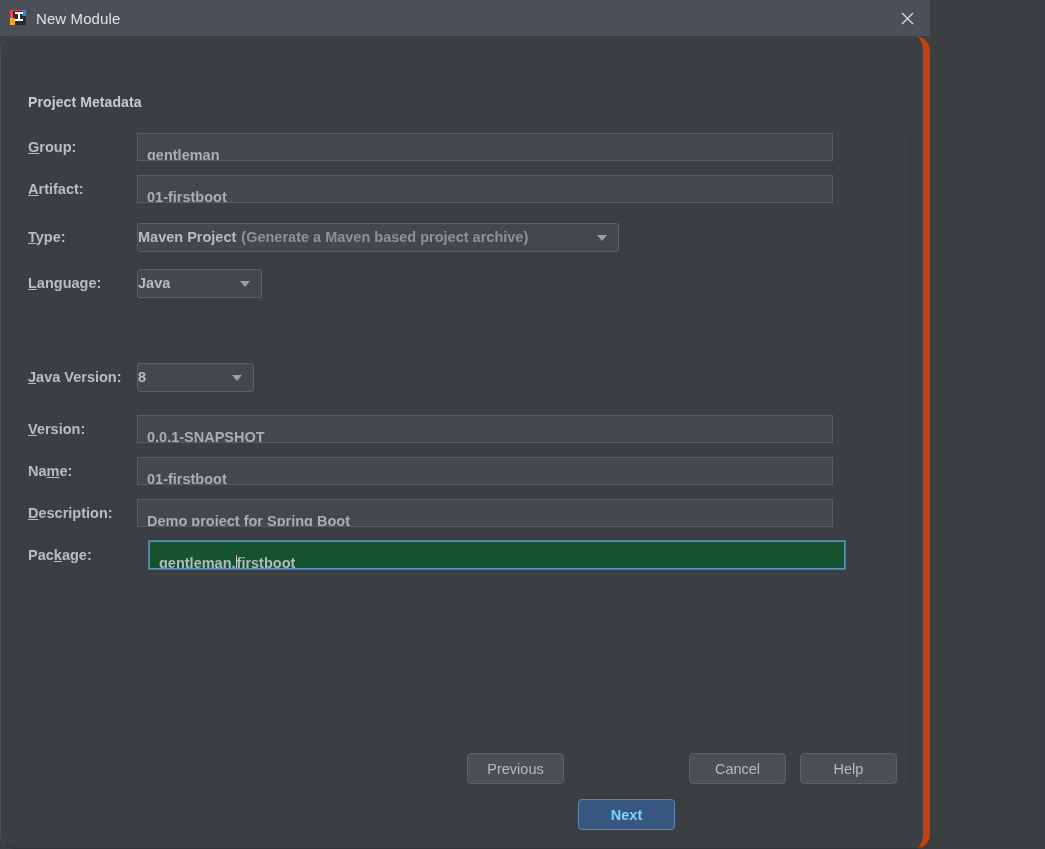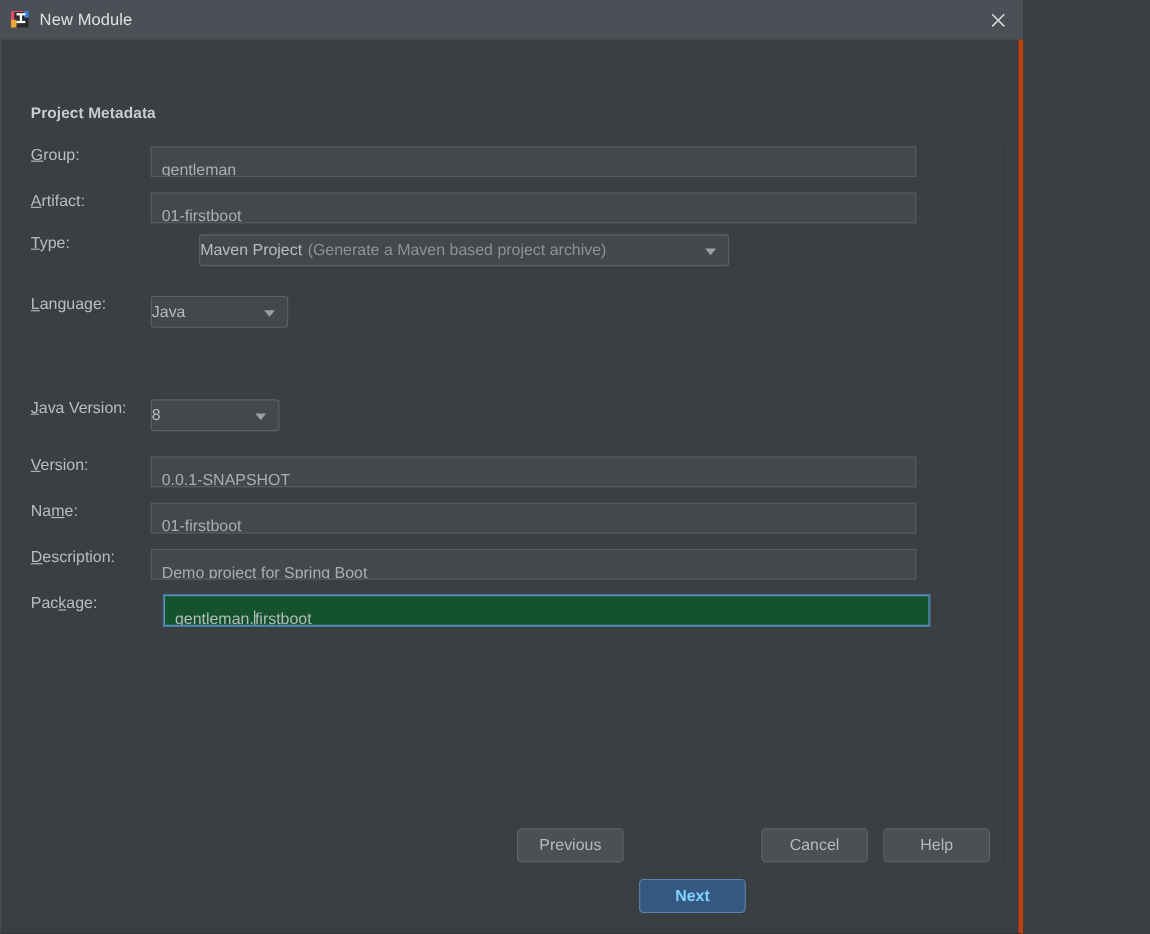--- a/index.html
+++ b/index.html
@@ -62,24 +62,25 @@
     cursor: default;
     user-select: none;
   }
   .close-btn svg { display: block; }
 
   
   .content-wrap {
     position: relative;
     flex: 1 1 auto;
     border-left: 1px solid #4a4d4f;
-    border-right: 4px solid #c2410c;
+    border-right: 7px solid #c2410c;
     border-bottom: 1px solid #313436;
     box-sizing: border-box;
     overflow: hidden;
+    border-radius: 15px;
   }
 
   .section-title {
     position: absolute;
     left: 27px;
     top: 58px;
     font-size: 14px;
     font-weight: bold;
     color: #c8ccd0;
     letter-spacing: .1px;
@@ -91,20 +92,22 @@
     top: 0;
     width: 100%;
     height: 100%;
   }
 
   .row {
     position: absolute;
     left: 27px;
     height: 28px;
     display: flex;
+    align-items: center;
+    font-weight: bold;
   }
   .lbl {
     font-size: 14.5px;
     color: #b9bdc1;
     white-space: nowrap;
     width: 109px;
     flex: 0 0 109px;
   }
   .lbl u { text-decoration: underline; text-underline-offset: 1px; }
 
@@ -251,21 +254,21 @@
         </div>
       </div>
 
       <div class="row" style="top:139px;">
         <span class="lbl"><span></span><u>A</u><span>rtifact:</span></span>
         <div class="tfield" style="width:696px;">
           <span>01-firstboot</span>
         </div>
       </div>
 
-      <div class="row" style="top:177px;gap:44px;">
+      <div class="row" style="top:187px;">
         <span class="lbl"><span></span><u>T</u><span>ype:</span></span>
         <div class="combo" style="width:482px;">
           <span class="main">Maven Project</span>
           <span style="width:5px;"></span>
           <span class="dim">(Generate a Maven based project archive)</span>
           <span class="arrow"></span>
         </div>
       </div>
 
       <div class="row" style="top:233px;">

